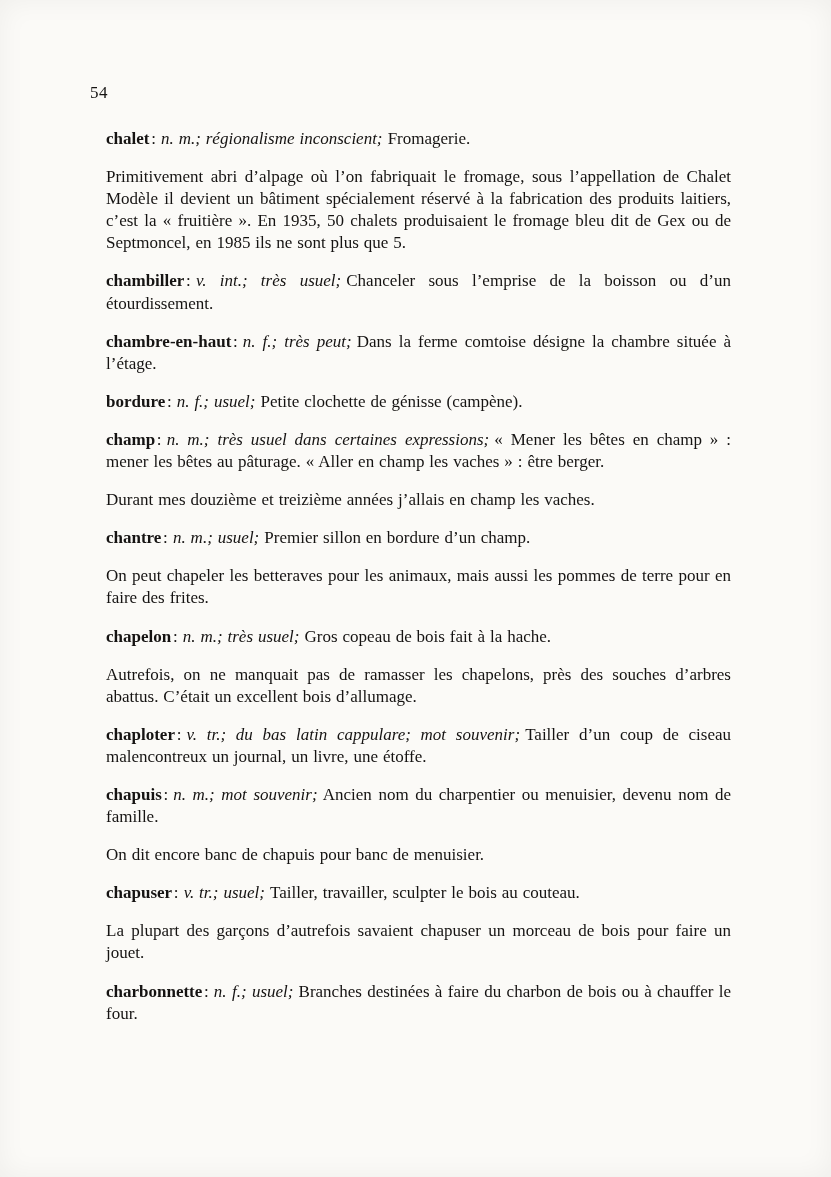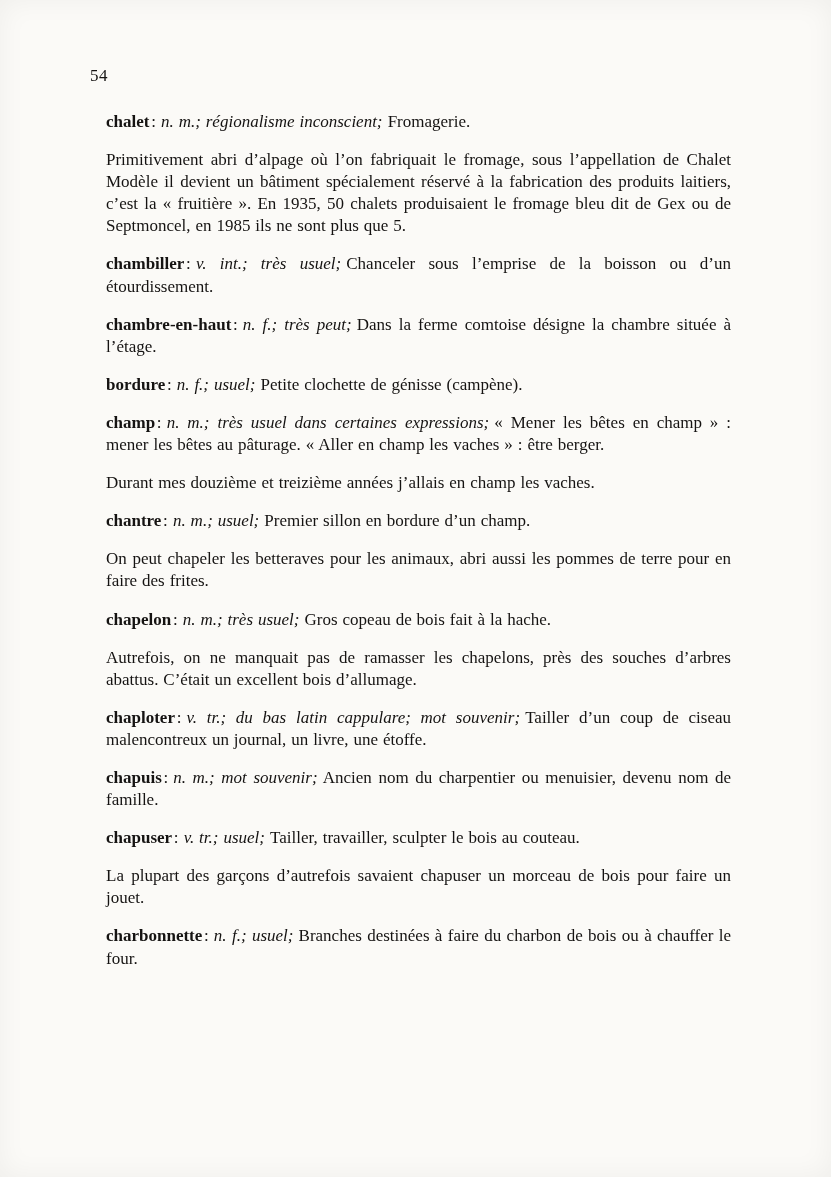--- a/index.html
+++ b/index.html
@@ -7,21 +7,21 @@
     padding: 0;
     background: #f6f6f3;
   }
   .page {
     position: relative;
     width: 831px;
     height: 1177px;
     box-sizing: border-box;
     background: #fbfaf7;
     box-shadow: inset 0 0 28px rgba(0,0,0,0.05);
-    padding: 65px 85px 0 90px;
+    padding: 82px 85px 0 90px;
     font-family: "Liberation Serif", "DejaVu Serif", serif;
     color: #151312;
     overflow: hidden;
   }
   .page-number {
     font-size: 17px;
     line-height: 22px;
     margin-bottom: 24px;
     letter-spacing: 0.5px;
   }
@@ -74,35 +74,36 @@
       <p class="para"><b class="head">champ</b><span class="sep">:</span><i class="gram">n. m.; très usuel dans certaines expressions;</i><span class="def">« Mener les bêtes en champ » : mener les bêtes au pâturage. « Aller en champ les vaches » : être berger.</span></p>
       <p class="para">Durant mes douzième et treizième années j’allais en champ les vaches.</p>
     </div>
 
     <div class="entry">
       <p class="para"><b class="head">chantre</b><span class="sep">:</span><i class="gram">n. m.; usuel;</i><span class="def">Premier sillon en bordure d’un champ.</span></p>
       <p class="para"></p>
     </div>
 
     <div class="entry">
-      <p class="para">On peut chapeler les betteraves pour les animaux, abri aussi les pommes de terre pour en faire des frites.</p>
+      <p class="para">On peut chapeler les betteraves pour les animaux, mais aussi les pommes de terre pour en faire des frites.</p>
     </div>
 
     <div class="entry">
       <p class="para"><b class="head">chapelon</b><span class="sep">:</span><i class="gram">n. m.; très usuel;</i><span class="def">Gros copeau de bois fait à la hache.</span></p>
       <p class="para">Autrefois, on ne manquait pas de ramasser les chapelons, près des souches d’arbres abattus. C’était un excellent bois d’allumage.</p>
     </div>
 
     <div class="entry">
       <p class="para"><b class="head">chaploter</b><span class="sep">:</span><i class="gram">v. tr.; du bas latin cappulare; mot souvenir;</i><span class="def">Tailler d’un coup de ciseau malencontreux un journal, un livre, une étoffe.</span></p>
       <p class="para"></p>
     </div>
 
     <div class="entry">
       <p class="para"><b class="head">chapuis</b><span class="sep">:</span><i class="gram">n. m.; mot souvenir;</i><span class="def">Ancien nom du charpentier ou menuisier, devenu nom de famille.</span></p>
+      <p class="para">On dit encore banc de chapuis pour banc de menuisier.</p>
     </div>
 
     <div class="entry">
       <p class="para"><b class="head">chapuser</b><span class="sep">:</span><i class="gram">v. tr.; usuel;</i><span class="def">Tailler, travailler, sculpter le bois au couteau.</span></p>
       <p class="para">La plupart des garçons d’autrefois savaient chapuser un morceau de bois pour faire un jouet.</p>
     </div>
 
     <div class="entry">
       <p class="para"><b class="head">charbonnette</b><span class="sep">:</span><i class="gram">n. f.; usuel;</i><span class="def">Branches destinées à faire du charbon de bois ou à chauffer le four.</span></p>
       <p class="para"></p>

